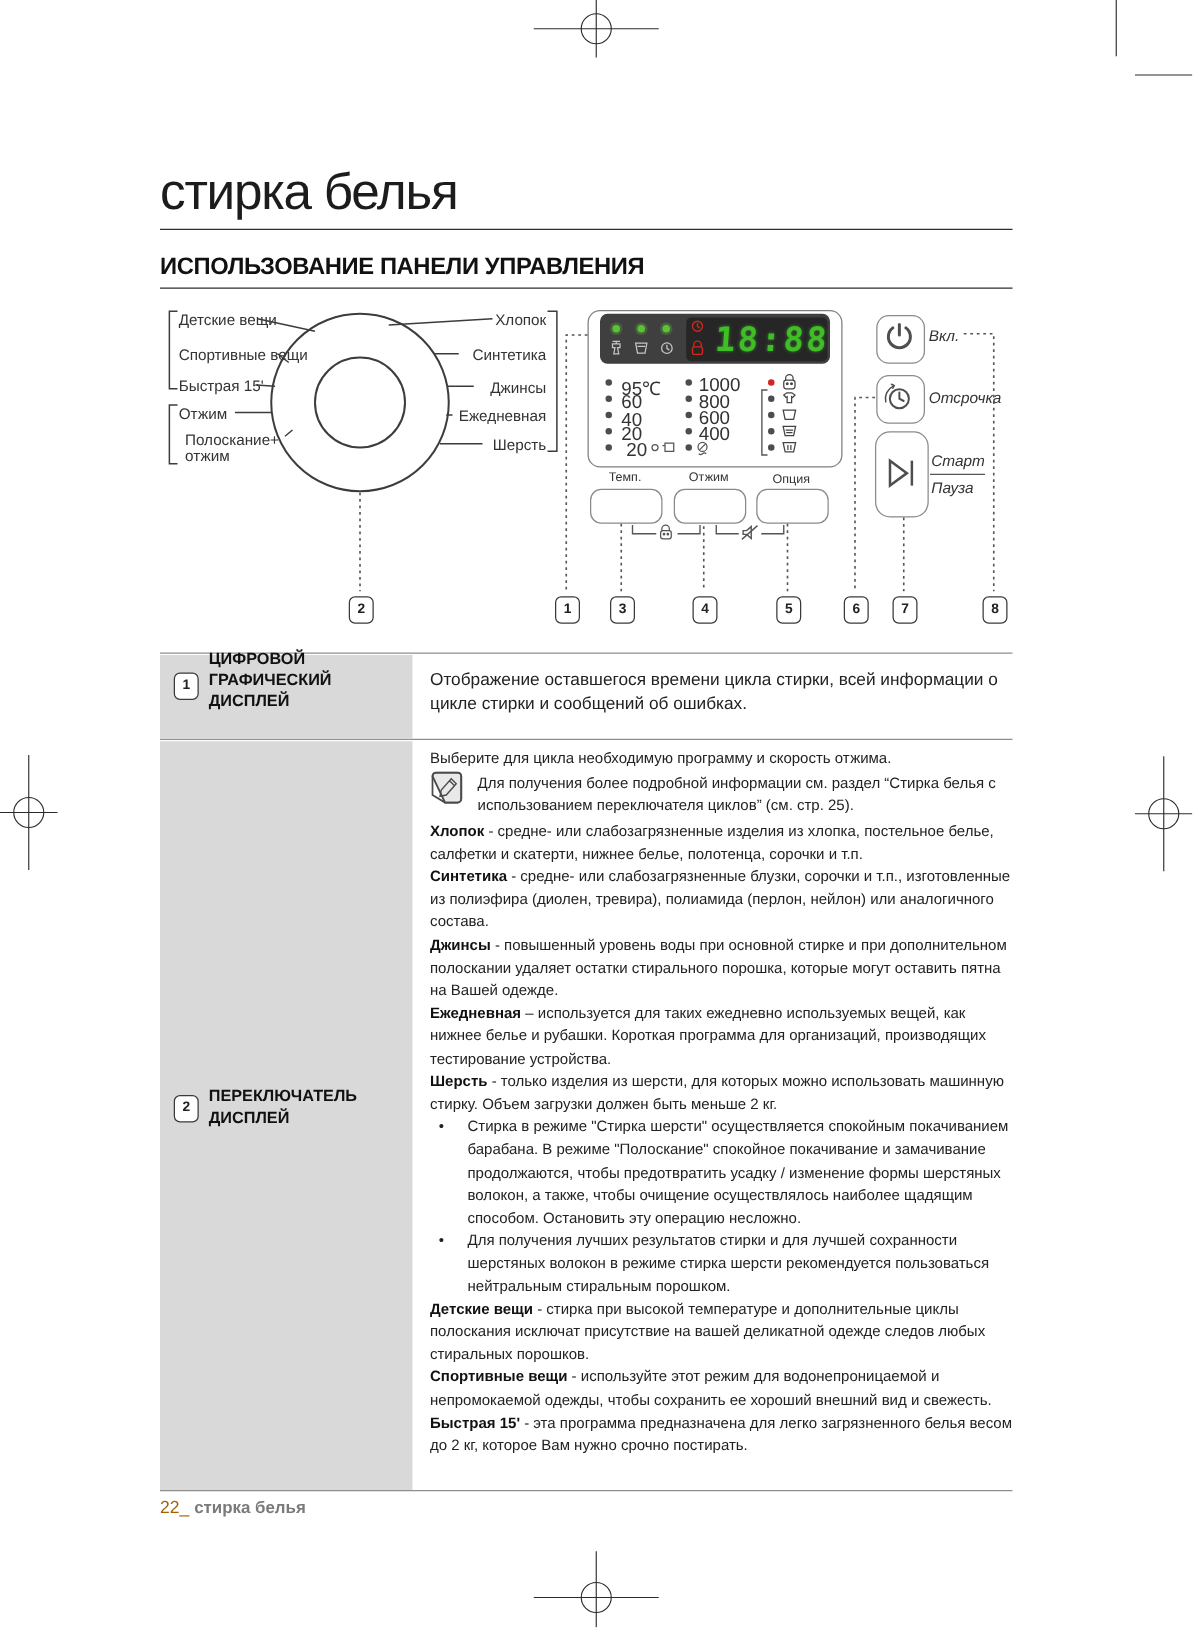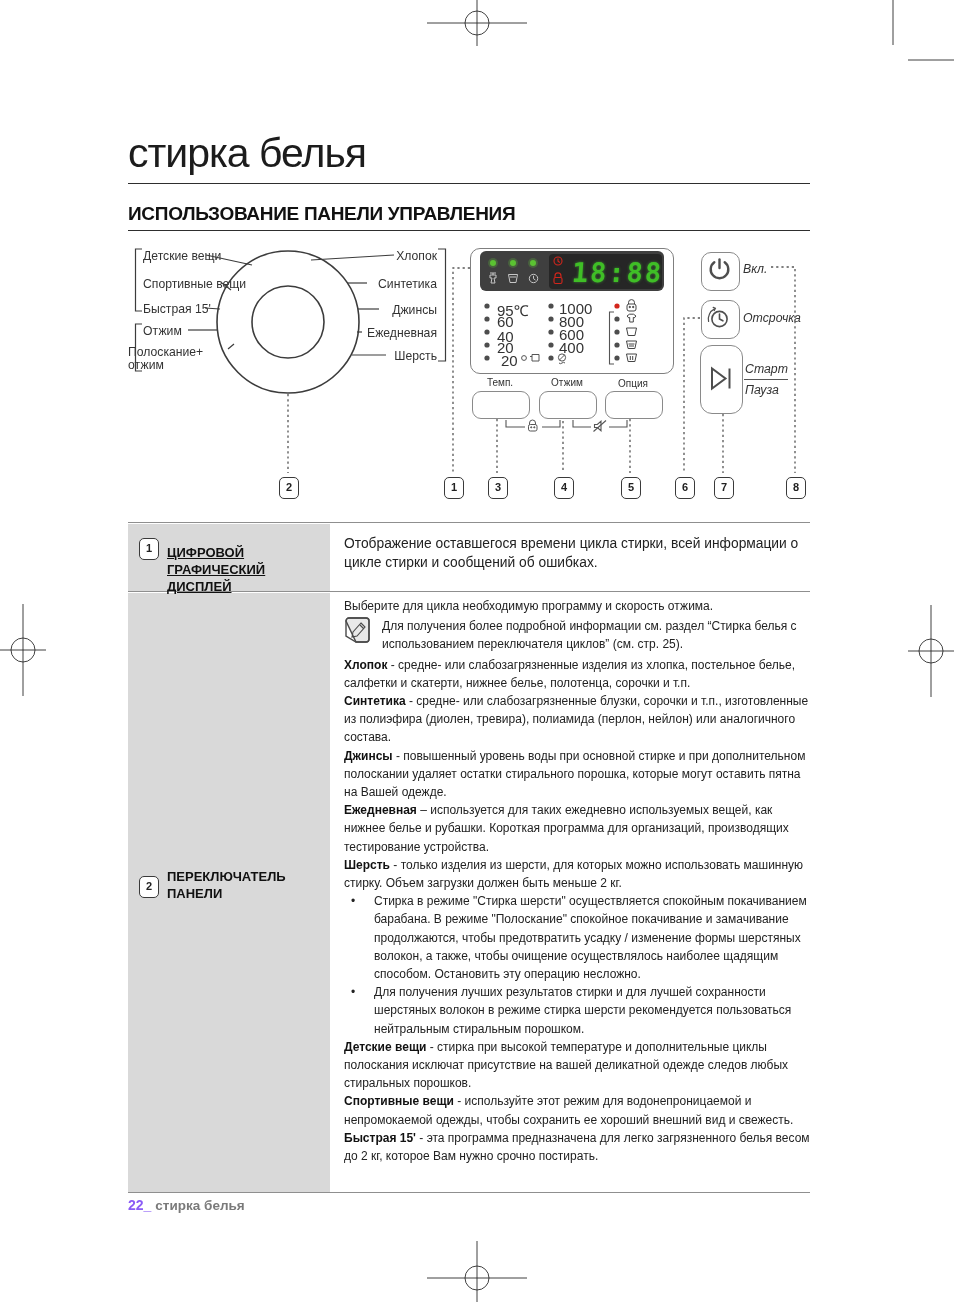--- a/index.html
+++ b/index.html
@@ -34,21 +34,21 @@
   .body-text{font-size:13.8px;line-height:19px;color:#222;}
   .paras{font-size:12px;line-height:18.2px;color:#222;}
   .para{margin:0;}
   .para b{color:#111;}
   .bullet{position:relative;padding-left:30px;}
   .bullet::before{content:"\2022";position:absolute;left:7px;top:0;}
   .note{display:flex;margin:2px 0;}
   .note-icon{flex:0 0 30px;}
   .note-text{margin-left:8px;}
   .footer{font-size:14px;}
-  .footer .pg{font-weight:bold;color:#8b5cf6;text-align:right;}
+  .footer .pg{font-weight:normal;color:#a16207;text-align:right;}
   .footer .lb{color:#7a7a7a;font-weight:bold;margin-left:4px;font-size:13.5px;}
 </style>
 </head>
 <body>
 
 <div id="page">
 
   <svg class="abs" style="left:0;top:0;" width="954" height="1302" viewBox="0 0 954 1302" fill="none" stroke="#2b2b2b" stroke-width="0.9">
     <g>
         <line x1="427" y1="23" x2="527" y2="23"></line>
@@ -78,21 +78,21 @@
 
   <div class="abs title" style="left:128px;top:130px;">стирка белья</div>
   <div class="abs rule" style="left:128px;top:183px;width:682px;"></div>
   <div class="abs h2" style="left:128px;top:203px;">ИСПОЛЬЗОВАНИЕ ПАНЕЛИ УПРАВЛЕНИЯ</div>
   <div class="abs rule" style="left:128px;top:230px;width:682px;"></div>
 
   <div class="abs dlabel" style="left:143px;top:250px;">Детские вещи</div>
   <div class="abs dlabel" style="left:143px;top:278px;">Спортивные вещи</div>
   <div class="abs dlabel" style="left:143px;top:303px;">Быстрая 15'</div>
   <div class="abs dlabel" style="left:143px;top:325px;">Отжим</div>
-  <div class="abs dlabel" style="left:128px;top:346px;width:86px;">Полоскание+ отжим</div>
+  <div class="abs dlabel" style="left:148px;top:346px;width:86px;">Полоскание+ отжим</div>
   <div class="abs dlabel r" style="left:350px;top:250px;width:87px;">Хлопок</div>
   <div class="abs dlabel r" style="left:350px;top:278px;width:87px;">Синтетика</div>
   <div class="abs dlabel r" style="left:350px;top:304px;width:87px;">Джинсы</div>
   <div class="abs dlabel r" style="left:350px;top:327px;width:87px;">Ежедневная</div>
   <div class="abs dlabel r" style="left:350px;top:350px;width:87px;">Шерсть</div>
 
   <div class="abs" style="left:470px;top:248px;width:202px;height:124px;border:1.4px solid #7f7f7f;border-radius:10px;"></div>
   <div class="abs disp-outer" style="left:480px;top:251px;width:184px;height:40px;"></div>
   <div class="abs disp-inner" style="left:549px;top:253.5px;width:113px;height:35px;"></div>
   <div class="abs digits" style="left:572px;top:257px;">18:88</div>
@@ -281,25 +281,25 @@
   <div class="abs chip" style="left:714px;top:477px;">7</div>
   <div class="abs chip" style="left:786px;top:477px;">8</div>
 
   <div class="abs hline" style="left:128px;top:522px;width:682px;"></div>
   <div class="abs hline" style="left:128px;top:591px;width:682px;"></div>
   <div class="abs hline" style="left:128px;top:1192px;width:682px;"></div>
   <div class="abs graycell" style="left:128px;top:523.5px;width:202px;height:67px;"></div>
   <div class="abs graycell" style="left:128px;top:592.5px;width:202px;height:599px;"></div>
 
   <div class="abs chip" style="left:139px;top:538px;">1</div>
-  <div class="abs rowtitle" style="left:167px;top:544px;width:152px;text-decoration:underline;">ЦИФРОВОЙ ГРАФИЧЕСКИЙ ДИСПЛЕЙ</div>
+  <div class="abs rowtitle" style="left:167px;top:518px;width:152px;">ЦИФРОВОЙ ГРАФИЧЕСКИЙ ДИСПЛЕЙ</div>
   <div class="abs body-text" style="left:344px;top:534px;width:460px;">Отображение оставшегося времени цикла стирки, всей информации о цикле стирки и сообщений об ошибках.</div>
 
   <div class="abs chip" style="left:139px;top:876px;">2</div>
-  <div class="abs rowtitle" style="left:167px;top:868px;width:152px;">ПЕРЕКЛЮЧАТЕЛЬ ПАНЕЛИ</div>
+  <div class="abs rowtitle" style="left:167px;top:868px;width:152px;">ПЕРЕКЛЮЧАТЕЛЬ ДИСПЛЕЙ</div>
   <div class="abs paras" style="left:344px;top:597px;width:466px;height:593px;overflow:hidden;">
       <div class="para">Выберите для цикла необходимую программу и скорость отжима.</div>
       <div class="note">
         <span class="note-icon">
           <svg width="27" height="29" viewBox="0 0 27 29" fill="none" stroke="#4a4a4a" stroke-width="1.4">
             <path d="M2,4 a3,3 0 0 1 3,-3 h17 a3,3 0 0 1 3,3 v18 a3,3 0 0 1 -3,3 h-10 z" fill="#e9e9e9"></path>
             <path d="M2,4 a3,3 0 0 1 3,-3 h17 a3,3 0 0 1 3,3 v18 a3,3 0 0 1 -3,3 h-10 l-10,-6 z"></path>
             <path d="M17,6 l4,4 -8,9 -5,1 1,-5 z M16,8 l4,4" stroke-width="1.1"></path>
           </svg>
         </span>

